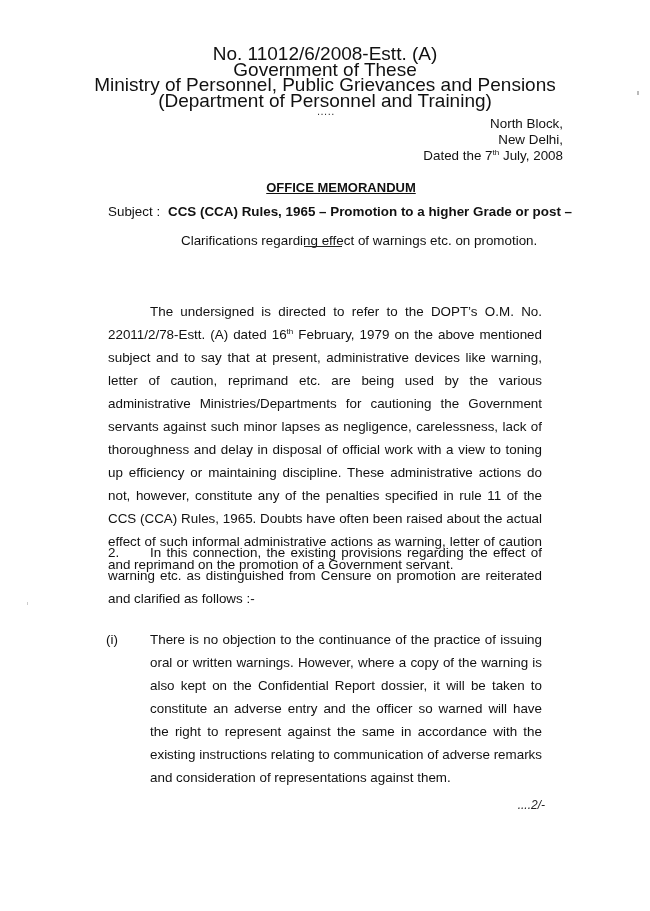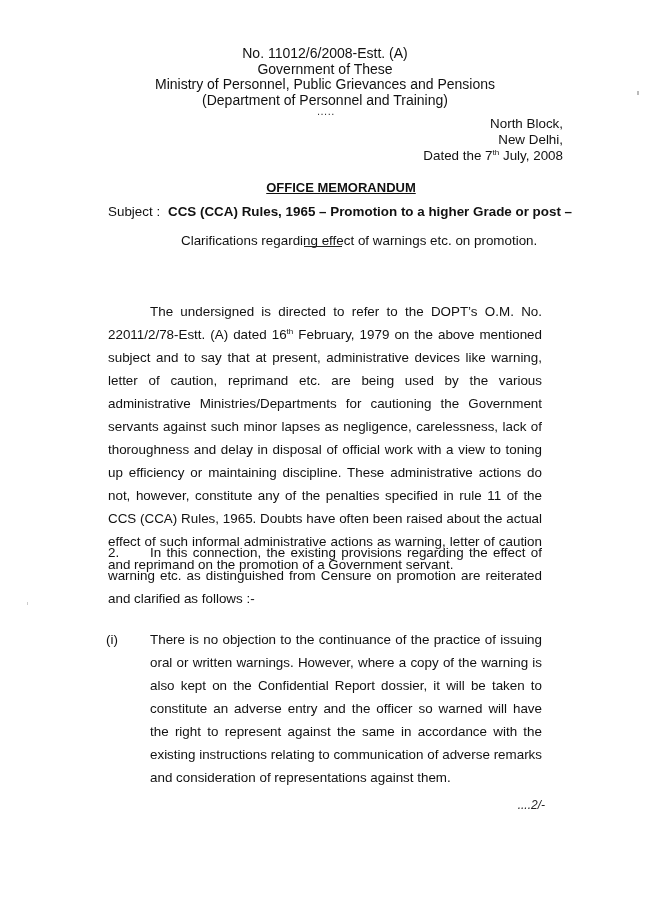--- a/index.html
+++ b/index.html
@@ -1,21 +1,21 @@
 <!DOCTYPE html>
 <html><head>
 <meta charset="utf-8">
 <style>
   html, body { margin: 0; padding: 0; background: #ffffff; }
   body {
     width: 650px; height: 911px; position: relative; overflow: hidden;
     font-family: "Liberation Sans", sans-serif; color: #111111;
   }
   .page { position: absolute; left: 0; top: 0; width: 650px; height: 911px; background: #fff; }
-  .hdr { position: absolute; left: 0; width: 650px; text-align: center; font-size: 14px; line-height: 15.5px; }
+  .hdr { position: absolute; left: 0; width: 650px; text-align: center; font-size: 19px; line-height: 15.5px; }
   .hdr-line { display: block; }
   .dots { position: absolute; top: 105px; left: 317px; font-size: 11px; letter-spacing: 0.5px; color:#333; }
   .place { position: absolute; right: 87px; text-align: right; font-size: 13.4px; line-height: 16px; }
   .place span { display: block; }
   sup { font-size: 8px; vertical-align: super; line-height: 0; }
   .title { position: absolute; top: 180px; left: 0; width: 650px; text-align: center; font-weight: bold; font-size: 13px; text-decoration: underline; padding-left: 16px; }
   .subject { position: absolute; top: 204px; left: 108px; font-size: 13.4px; line-height: 16px; }
   .subject .lbl { position: absolute; left: 0; top: 0; width: 60px; }
   .subject .txt1 { position: absolute; left: 60px; top: 0; white-space: nowrap; font-weight: bold; }
   .subject .txt2 { position: absolute; left: 73px; top: 29px; white-space: nowrap; }

